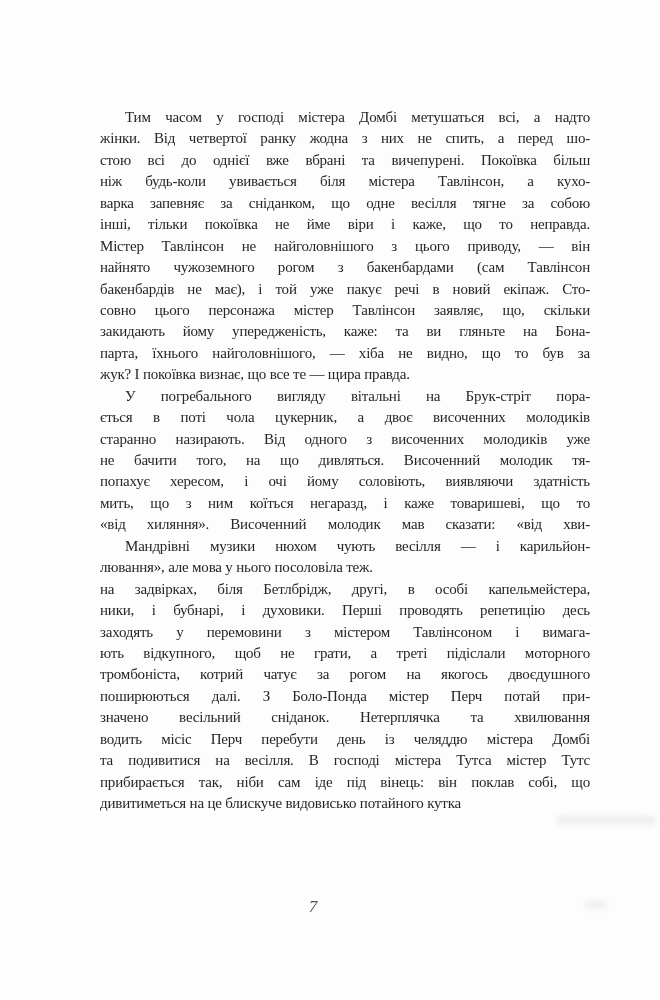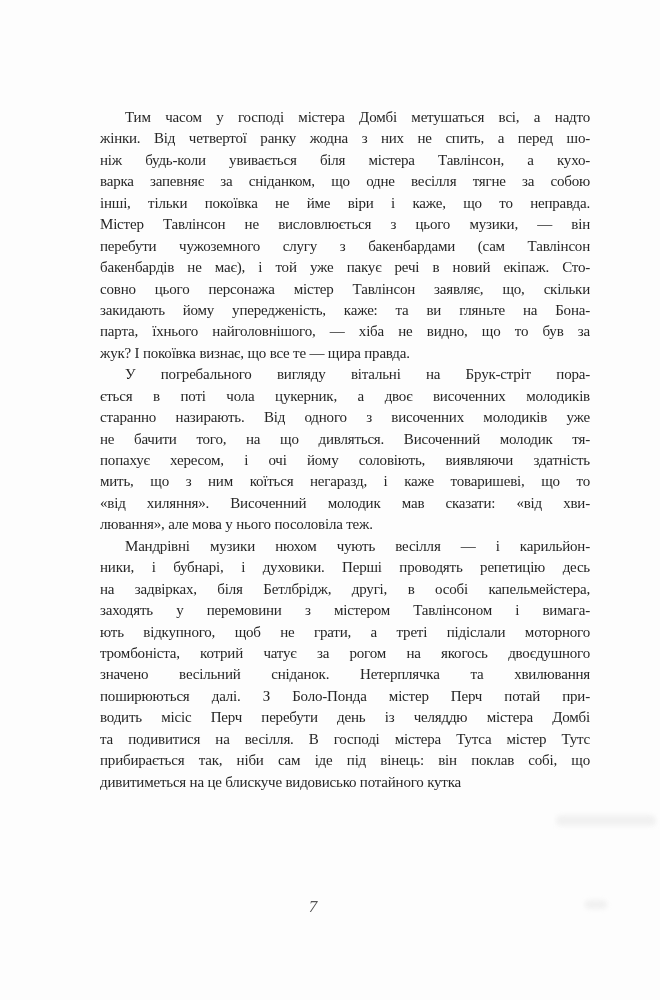--- a/index.html
+++ b/index.html
@@ -70,46 +70,47 @@
     height: 9px;
   }
 </style>
 </head>
 <body>
 
 <div class="book-page">
   <div class="text-block" id="text-block">
       <div class="line indent">Тим часом у господі містера Домбі метушаться всі, а надто</div>
       <div class="line">жінки. Від четвертої ранку жодна з них не спить, а перед шо-</div>
+      <div class="line">стою всі до однієї вже вбрані та вичепурені. Покоївка більш</div>
       <div class="line">ніж будь-коли увивається біля містера Тавлінсон, а кухо-</div>
       <div class="line">варка запевняє за сніданком, що одне весілля тягне за собою</div>
       <div class="line">інші, тільки покоївка не йме віри і каже, що то неправда.</div>
-      <div class="line">Містер Тавлінсон не висловлюється з цього музики, — він</div>
-      <div class="line">перебути чужоземного слугу з бакенбардами (сам Тавлінсон</div>
+      <div class="line">Містер Тавлінсон не найголовнішого з цього приводу, — він</div>
+      <div class="line">найнято чужоземного рогом з бакенбардами (сам Тавлінсон</div>
       <div class="line">бакенбардів не має), і той уже пакує речі в новий екіпаж. Сто-</div>
       <div class="line">совно цього персонажа містер Тавлінсон заявляє, що, скільки</div>
       <div class="line">закидають йому упередженість, каже: та ви гляньте на Бона-</div>
       <div class="line">парта, їхнього найголовнішого, — хіба не видно, що то був за</div>
       <div class="line last">жук? І покоївка визнає, що все те — щира правда.</div>
       <div class="line indent">У погребального вигляду вітальні на Брук-стріт пора-</div>
       <div class="line">ється в поті чола цукерник, а двоє височенних молодиків</div>
       <div class="line">старанно назирають. Від одного з височенних молодиків уже</div>
       <div class="line">не бачити того, на що дивляться. Височенний молодик тя-</div>
       <div class="line">попахує хересом, і очі йому соловіють, виявляючи здатність</div>
       <div class="line">мить, що з ним коїться негаразд, і каже товаришеві, що то</div>
       <div class="line">«від хиляння». Височенний молодик мав сказати: «від хви-</div>
+      <div class="line indent">Мандрівні музики нюхом чують весілля — і карильйон-</div>
       <div class="line last">лювання», але мова у нього посоловіла теж.</div>
-      <div class="line indent">Мандрівні музики нюхом чують весілля — і карильйон-</div>
+      <div class="line">на задвірках, біля Бетлбрідж, другі, в особі капельмейстера,</div>
       <div class="line">ники, і бубнарі, і духовики. Перші проводять репетицію десь</div>
-      <div class="line">на задвірках, біля Бетлбрідж, другі, в особі капельмейстера,</div>
       <div class="line">заходять у перемовини з містером Тавлінсоном і вимага-</div>
       <div class="line">ють відкупного, щоб не грати, а треті підіслали моторного</div>
       <div class="line">тромбоніста, котрий чатує за рогом на якогось двоєдушного</div>
+      <div class="line">поширюються далі. З Боло-Понда містер Перч потай при-</div>
       <div class="line">значено весільний сніданок. Нетерплячка та хвилювання</div>
-      <div class="line">поширюються далі. З Боло-Понда містер Перч потай при-</div>
       <div class="line">водить місіс Перч перебути день із челяддю містера Домбі</div>
       <div class="line">та подивитися на весілля. В господі містера Тутса містер Тутс</div>
       <div class="line">прибирається так, ніби сам іде під вінець: він поклав собі, що</div>
       <div class="line last">дивитиметься на це блискуче видовисько потайного кутка</div>
     </div>
   <div class="smudge s1"></div>
   <div class="smudge s2"></div>
   <div class="page-number">7</div>
 </div>
 

